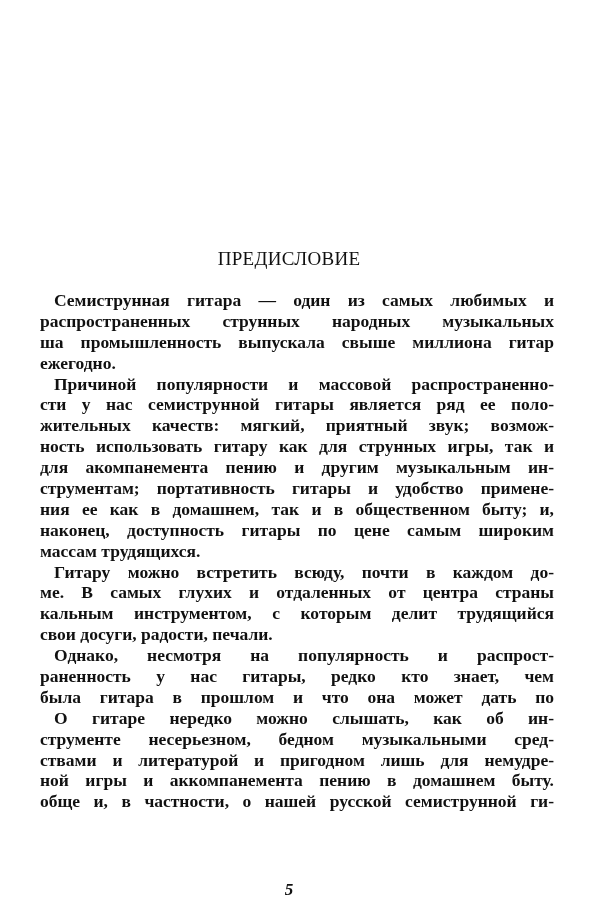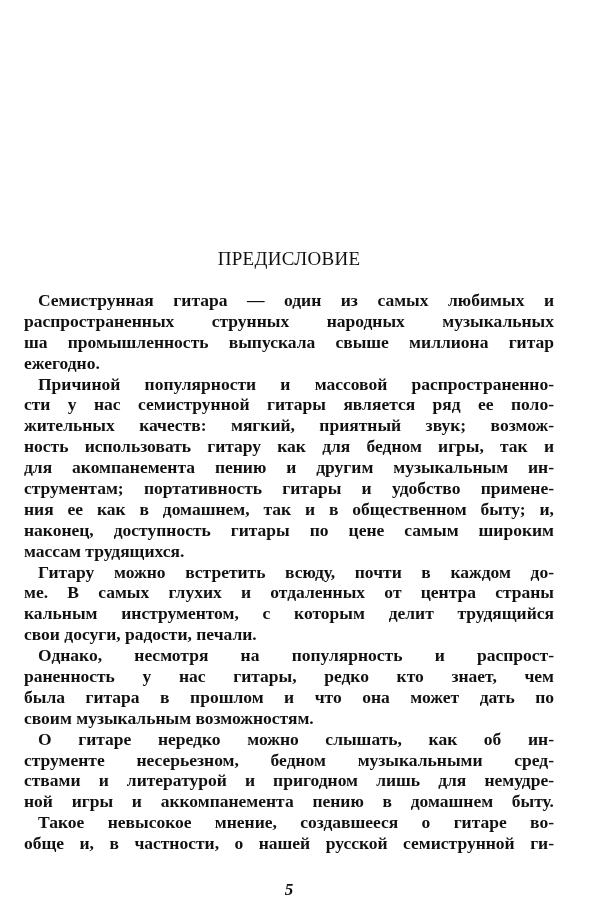--- a/index.html
+++ b/index.html
@@ -8,21 +8,21 @@
   .title {
     position:absolute; left:0; width:530px; top:248px; text-align:center;
     font-family:"Liberation Serif", serif; font-size:19px; color:#111;
     letter-spacing:0.3px;
   }
   .body-text {
     position:absolute; left:0; top:290px; width:530px;
     font-family:"Liberation Serif", serif; font-size:17.5px; line-height:20.9px;
     color:#111; font-weight:bold;
   }
-  .line { display:block; text-align:justify; text-align-last:justify; white-space:nowrap; height:20.9px; }
+  .line { display:block; text-align:justify; text-align-last:justify; white-space:nowrap; height:20.9px;margin-left:16px; }
   .line.last { text-align-last:left; }
   .line.indent { padding-left:14px; }
   .pageno {
     position:absolute; left:0; width:530px; top:880px; text-align:center;
     font-family:"Liberation Serif", serif; font-size:17px; font-weight:bold; font-style:italic; color:#111;
   }
 </style>
 </head>
 <body>
 
@@ -33,45 +33,43 @@
     <div>
       <span class="line indent">Семиструнная гитара — один из самых любимых и</span>
       <span class="line">распространенных струнных народных музыкальных</span>
       <span class="line">ша промышленность выпускала свыше миллиона гитар</span>
       <span class="line last">ежегодно.</span>
     </div>
     <div>
       <span class="line indent">Причиной популярности и массовой распространенно-</span>
       <span class="line">сти у нас семиструнной гитары является ряд ее поло-</span>
       <span class="line">жительных качеств: мягкий, приятный звук; возмож-</span>
-      <span class="line">ность использовать гитару как для бедном игры, так и</span>
+      <span class="line">ность использовать гитару как для струнных игры, так и</span>
       <span class="line">для акомпанемента пению и другим музыкальным ин-</span>
       <span class="line">струментам; портативность гитары и удобство примене-</span>
       <span class="line">ния ее как в домашнем, так и в общественном быту; и,</span>
       <span class="line">наконец, доступность гитары по цене самым широким</span>
       <span class="line last">массам трудящихся.</span>
     </div>
     <div>
       <span class="line indent">Гитару можно встретить всюду, почти в каждом до-</span>
       <span class="line">ме. В самых глухих и отдаленных от центра страны</span>
       <span class="line">кальным инструментом, с которым делит трудящийся</span>
       <span class="line last">свои досуги, радости, печали.</span>
     </div>
     <div>
       <span class="line indent">Однако, несмотря на популярность и распрост-</span>
       <span class="line">раненность у нас гитары, редко кто знает, чем</span>
       <span class="line">была гитара в прошлом и что она может дать по</span>
-      <span class="line last">своим музыкальным возможностям.</span>
     </div>
     <div>
       <span class="line indent">О гитаре нередко можно слышать, как об ин-</span>
       <span class="line">струменте несерьезном, бедном музыкальными сред-</span>
       <span class="line">ствами и литературой и пригодном лишь для немудре-</span>
       <span class="line">ной игры и аккомпанемента пению в домашнем быту.</span>
     </div>
     <div>
-      <span class="line indent">Такое невысокое мнение, создавшееся о гитаре во-</span>
       <span class="line">обще и, в частности, о нашей русской семиструнной ги-</span>
     </div>
   </div>
 
   <div class="pageno">5</div>
 </div>
 
 </body></html>

